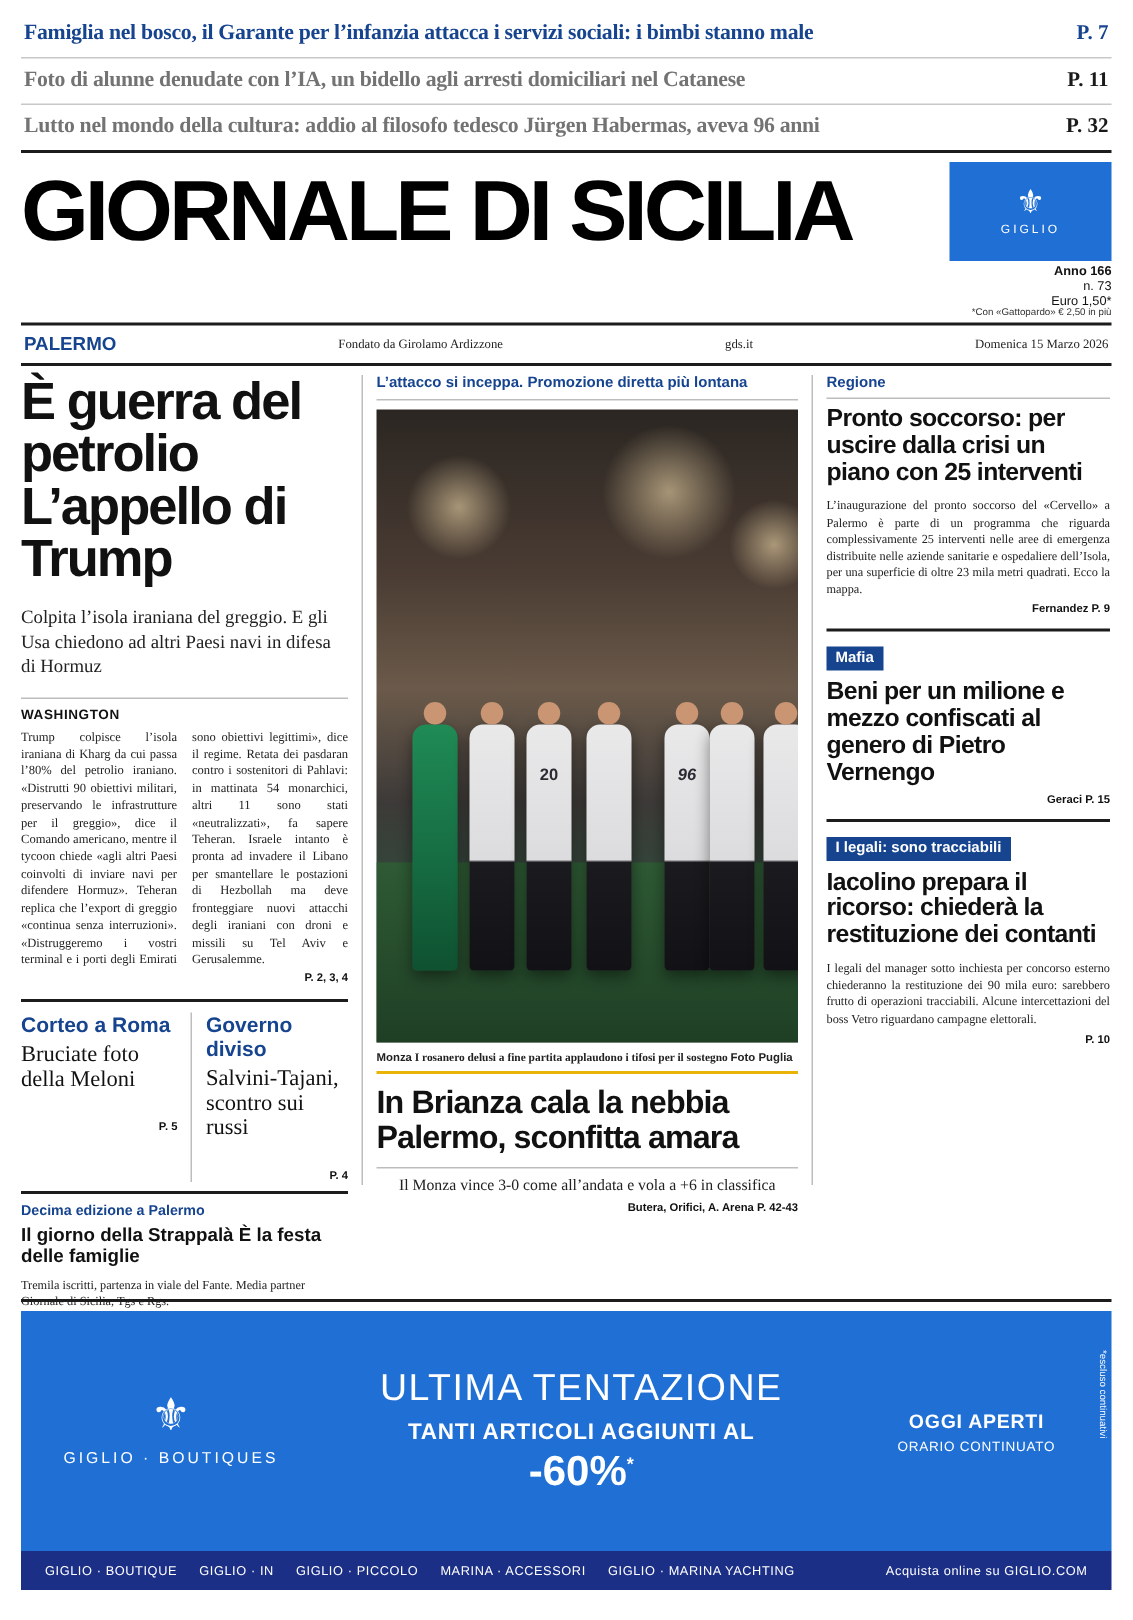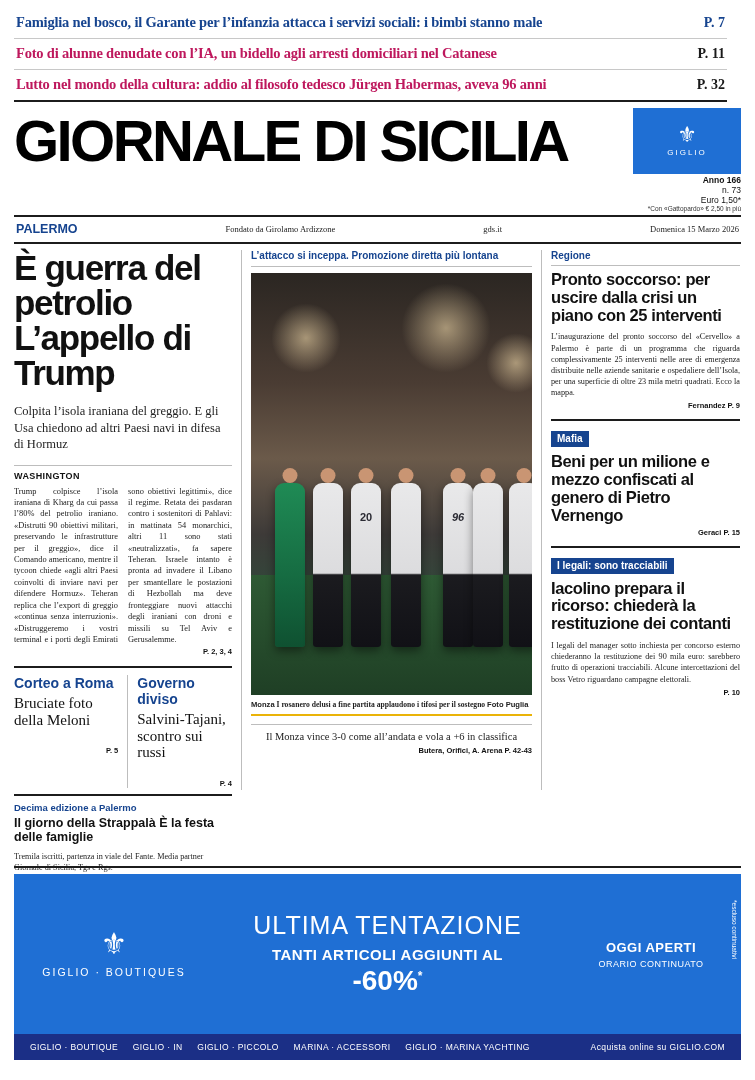--- a/index.html
+++ b/index.html
@@ -6,33 +6,33 @@
   html, body {
     width: 755px; height: 1080px;
     background: #ffffff;
     font-family: "Liberation Serif", serif;
     color: #111;
     overflow: hidden;
   }
   .page { width: 755px; height: 1080px; position: relative; background: #fff; }
 
   
-  .teasers { padding: 8px 28px 4px 14px; text-align: center; }
+  .teasers { padding: 8px 14px 4px 14px; text-align: center; }
   .teaser-row {
     display: flex; align-items: baseline; justify-content: space-between;
     padding: 6px 2px 7px 2px;
     border-bottom: 1px solid #c8c8c8;
   }
   .teaser-row:last-child { border-bottom: 2px solid #1c1c1c; }
   .teaser-text {
     font-family: "Liberation Serif", serif;
     font-weight: bold; font-size: 14.5px; letter-spacing: -0.2px;
     color: #16448f;
   }
-  .teaser-text.dark { color: #be185d; }
+  .teaser-text.dark { color: #737373; }
   .teaser-page {
     font-weight: bold; font-size: 14px; color: #16448f; white-space: nowrap; padding-left: 10px;
   }
   .teaser-page.dark { color: #1a1a1a; }
 
   
   .masthead { display: flex; align-items: center; padding: 2px 14px 0 14px; }
   .logo-title {
     font-family: "Liberation Sans", sans-serif;
     font-weight: bold;
@@ -339,20 +339,21 @@
           </div>
         <div class="player" style="left:258px;">
             <div class="head"></div>
           </div>
       </div>
 
       <div class="photo-caption">
         <b>Monza</b><span> I rosanero delusi a fine partita applaudono i tifosi per il sostegno </span><b>Foto Puglia</b>
       </div>
 
+      <div class="c-title">In Brianza cala la nebbia Palermo, sconfitta amara</div>
       <div class="c-sub">Il Monza vince 3-0 come all’andata e vola a +6 in classifica</div>
       <div class="c-byline">Butera, Orifici, A. Arena  P. 42-43</div>
     </div>
 
     <div class="col-right">
       <div>
         <div class="r-kicker">Regione</div>
         <div class="r-title">Pronto soccorso: per uscire dalla crisi un piano con 25 interventi</div>
         <div class="r-body">L’inaugurazione del pronto soccorso del «Cervello» a Palermo è parte di un programma che riguarda complessivamente 25 interventi nelle aree di emergenza distribuite nelle aziende sanitarie e ospedaliere dell’Isola, per una superficie di oltre 23 mila metri quadrati. Ecco la mappa.</div>
         <div class="r-sign">Fernandez  P. 9</div>

